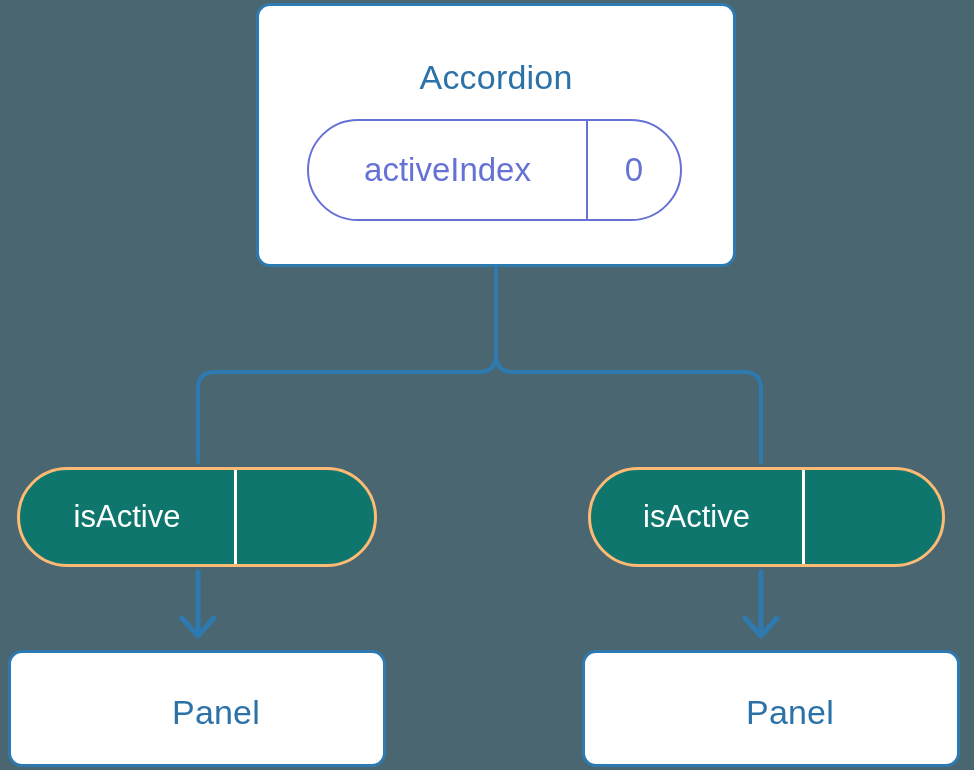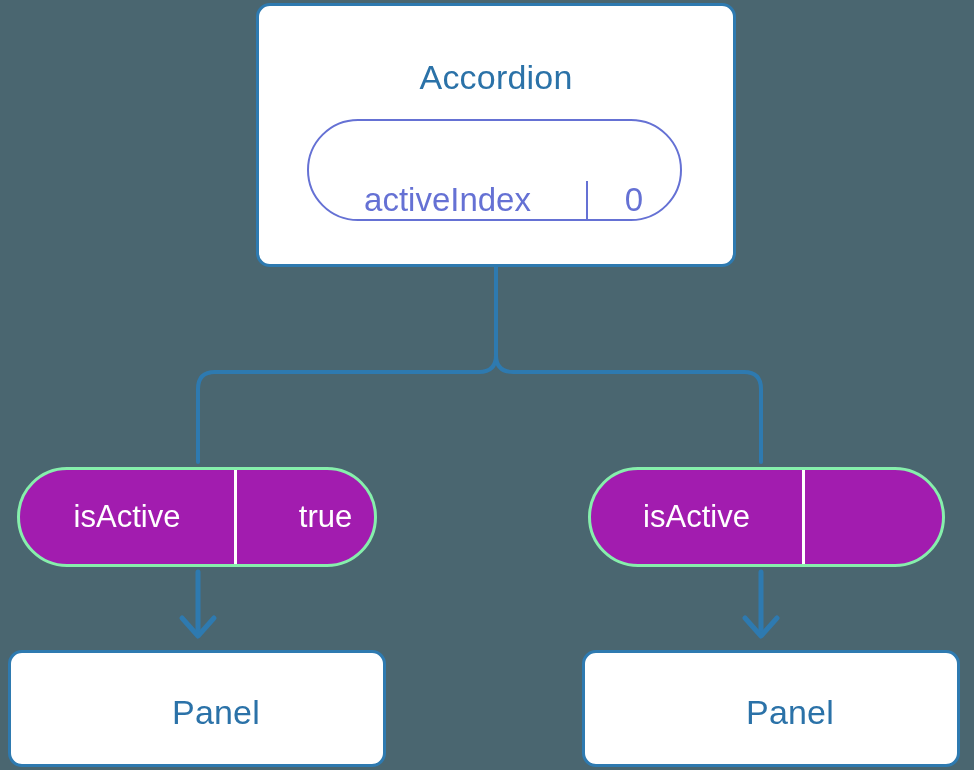--- a/index.html
+++ b/index.html
@@ -94,38 +94,37 @@
   }
 
   
   #accordion-state-pill {
     left: 307px;
     top: 119px;
     width: 375px;
     height: 102px;
     border: 2px solid #6571d4;
     background: transparent;
-    align-items: flex-end;
   }
   #accordion-state-pill .pill-key {
     width: 279px;
     border-right: 2px solid #6571d4;
     color: #6571d4;
     font-size: 33px;
   }
   #accordion-state-pill .pill-value {
     flex: 1;
     color: #6571d4;
     font-size: 33px;
   }
 
   
   .state-pill-filled {
-    background: #a21caf;
-    border: 3px solid #86efac;
+    background: #0f766e;
+    border: 3px solid #fdba74;
     gap: 40px;
   }
   .state-pill-filled .pill-key {
     color: #ffffff;
     font-size: 31px;
     border-right: 3px solid #ffffff;
   }
   .state-pill-filled .pill-value {
     color: #ffffff;
     font-size: 31px;
@@ -179,21 +178,20 @@
     <div class="component-title" id="accordion-title">Accordion</div>
   </div>
 
   <div class="state-pill" id="accordion-state-pill">
     <div class="pill-key">activeIndex</div>
     <div class="pill-value">0</div>
   </div>
 
   <div class="state-pill state-pill-filled" id="pill-left">
     <div class="pill-key">isActive</div>
-    <div class="pill-value">true</div>
   </div>
 
   <div class="state-pill state-pill-filled" id="pill-right">
     <div class="pill-key">isActive</div>
   </div>
 
   <div class="component-box" id="panel-left-box">
     <div class="component-title panel-title">Panel</div>
   </div>
 

